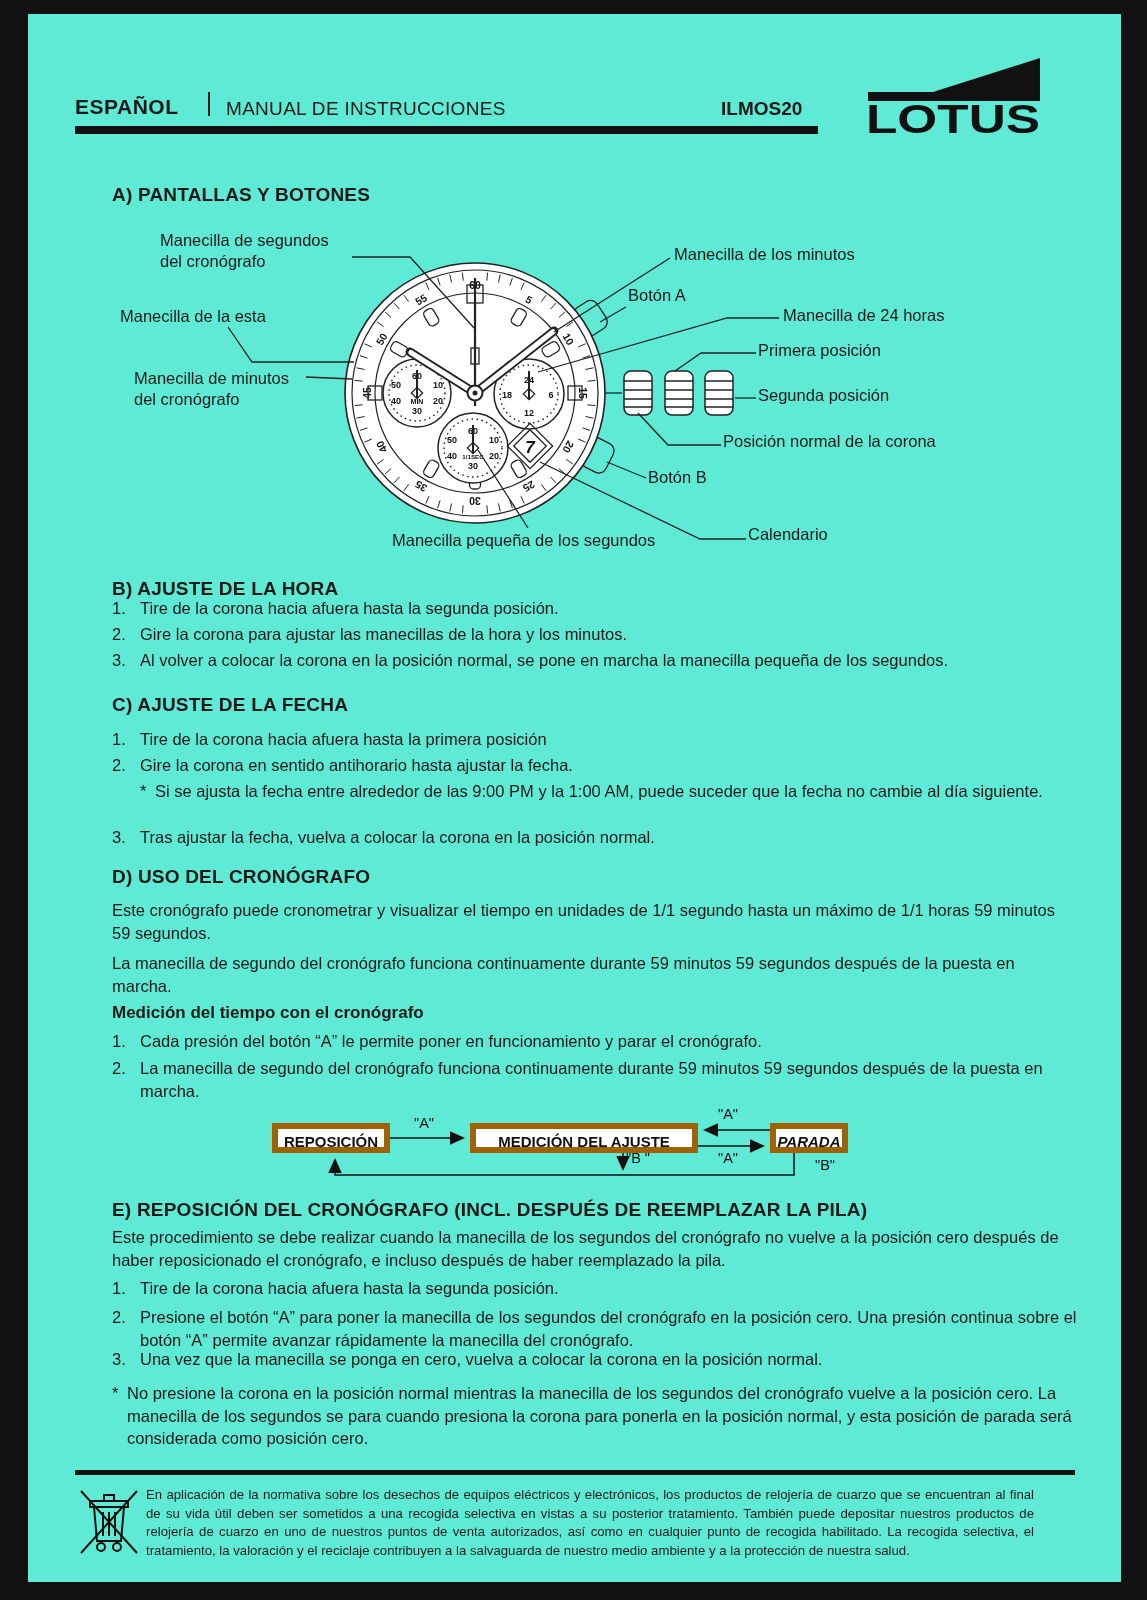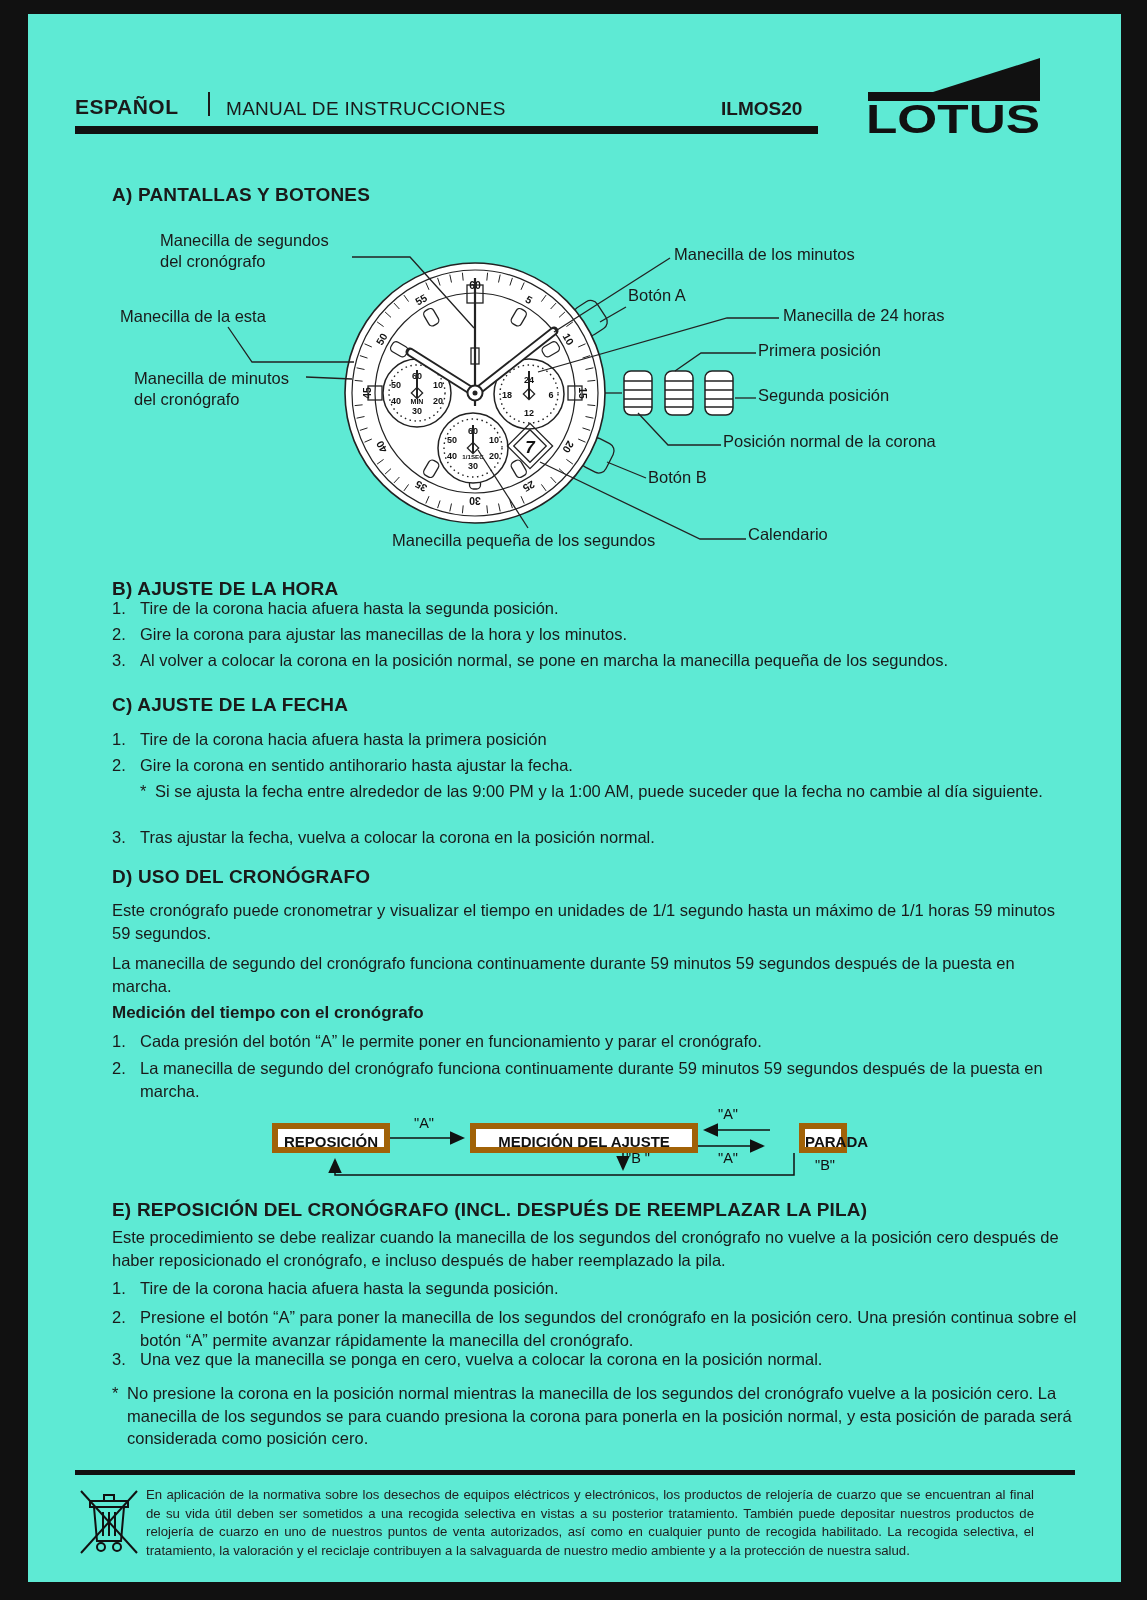--- a/index.html
+++ b/index.html
@@ -319,21 +319,21 @@
       <line x1="363" y1="68" x2="363" y2="83" stroke="#111" stroke-width="1.5" marker-end="url(#fah)"></line>
       <polyline points="534,68 534,90 75,90 75,76" fill="none" stroke="#111" stroke-width="1.5" marker-end="url(#fah)"></polyline>
       <defs>
         <marker id="fah" markerWidth="10" markerHeight="9" refX="8" refY="4.5" orient="auto">
           <polygon points="0,0 10,4.5 0,9" fill="#111"></polygon>
         </marker>
       </defs>
     </svg>
     <div class="flow-box" style="left:12px;top:38px;width:118px;height:30px;line-height:26px;">REPOSICIÓN</div>
     <div class="flow-box" style="left:210px;top:38px;width:228px;height:30px;line-height:26px;">MEDICIÓN DEL AJUSTE</div>
-    <div class="flow-box" style="left:539px;top:38px;width:48px;height:30px;line-height:26px;">PARADA</div>
+    <div class="flow-box" style="left:510px;top:38px;width:78px;height:30px;line-height:26px;font-style:italic;">PARADA</div>
     <div class="flow-lbl" style="left:142px;top:30px;width:44px;">"A"</div>
     <div class="flow-lbl" style="left:444px;top:21px;width:48px;">"A"</div>
     <div class="flow-lbl" style="left:444px;top:65px;width:48px;">"A"</div>
     <div class="flow-lbl" style="left:366px;top:65px;width:40px;text-align:left;">"B "</div>
     <div class="flow-lbl" style="left:545px;top:72px;width:40px;">"B"</div>
   </div>
 
   <div class="abs body" style="left:112px;top:1226px;width:955px;">Este procedimiento se debe realizar cuando la manecilla de los segundos del cronógrafo no vuelve a la posición cero después de haber reposicionado el cronógrafo, e incluso después de haber reemplazado la pila.</div>
   <div class="abs h2" style="left:112px;top:1199px;">E) REPOSICIÓN DEL CRONÓGRAFO (INCL. DESPUÉS DE REEMPLAZAR LA PILA)</div>
   <div class="abs item" style="left:112px;top:1277px;width:955px;"><span class="num">1.</span><span>Tire de la corona hacia afuera hasta la segunda posición.</span></div>

